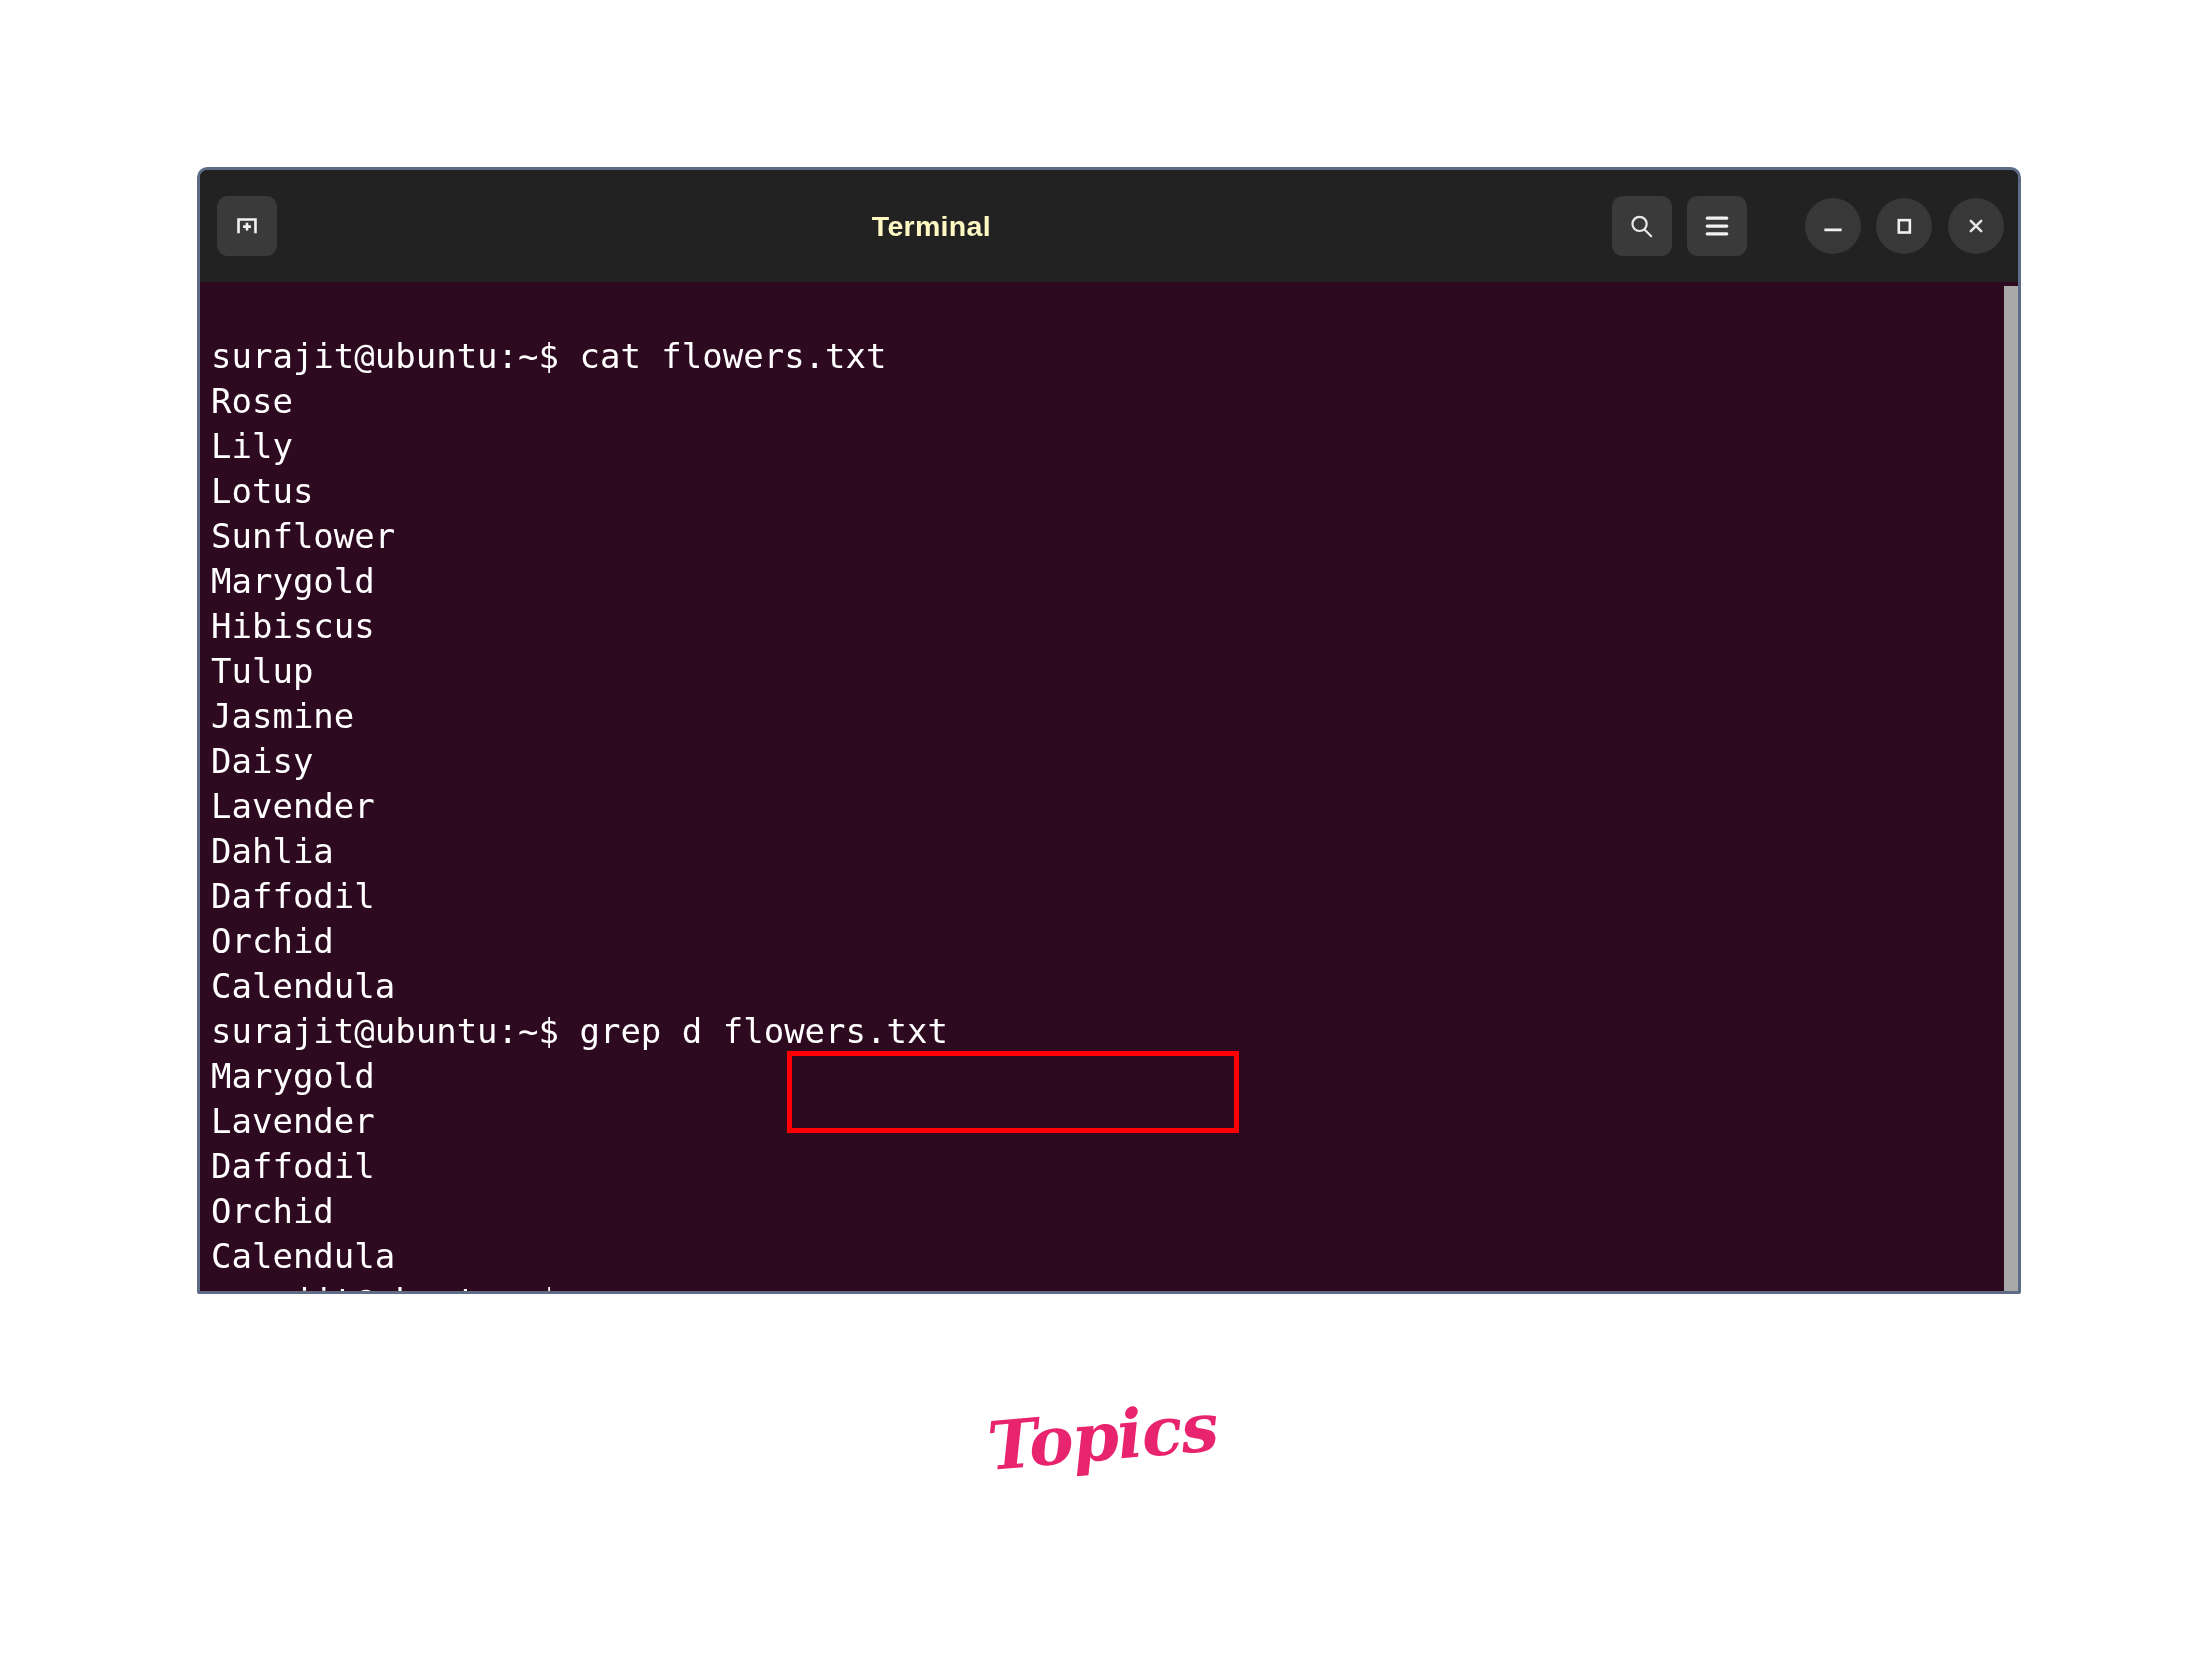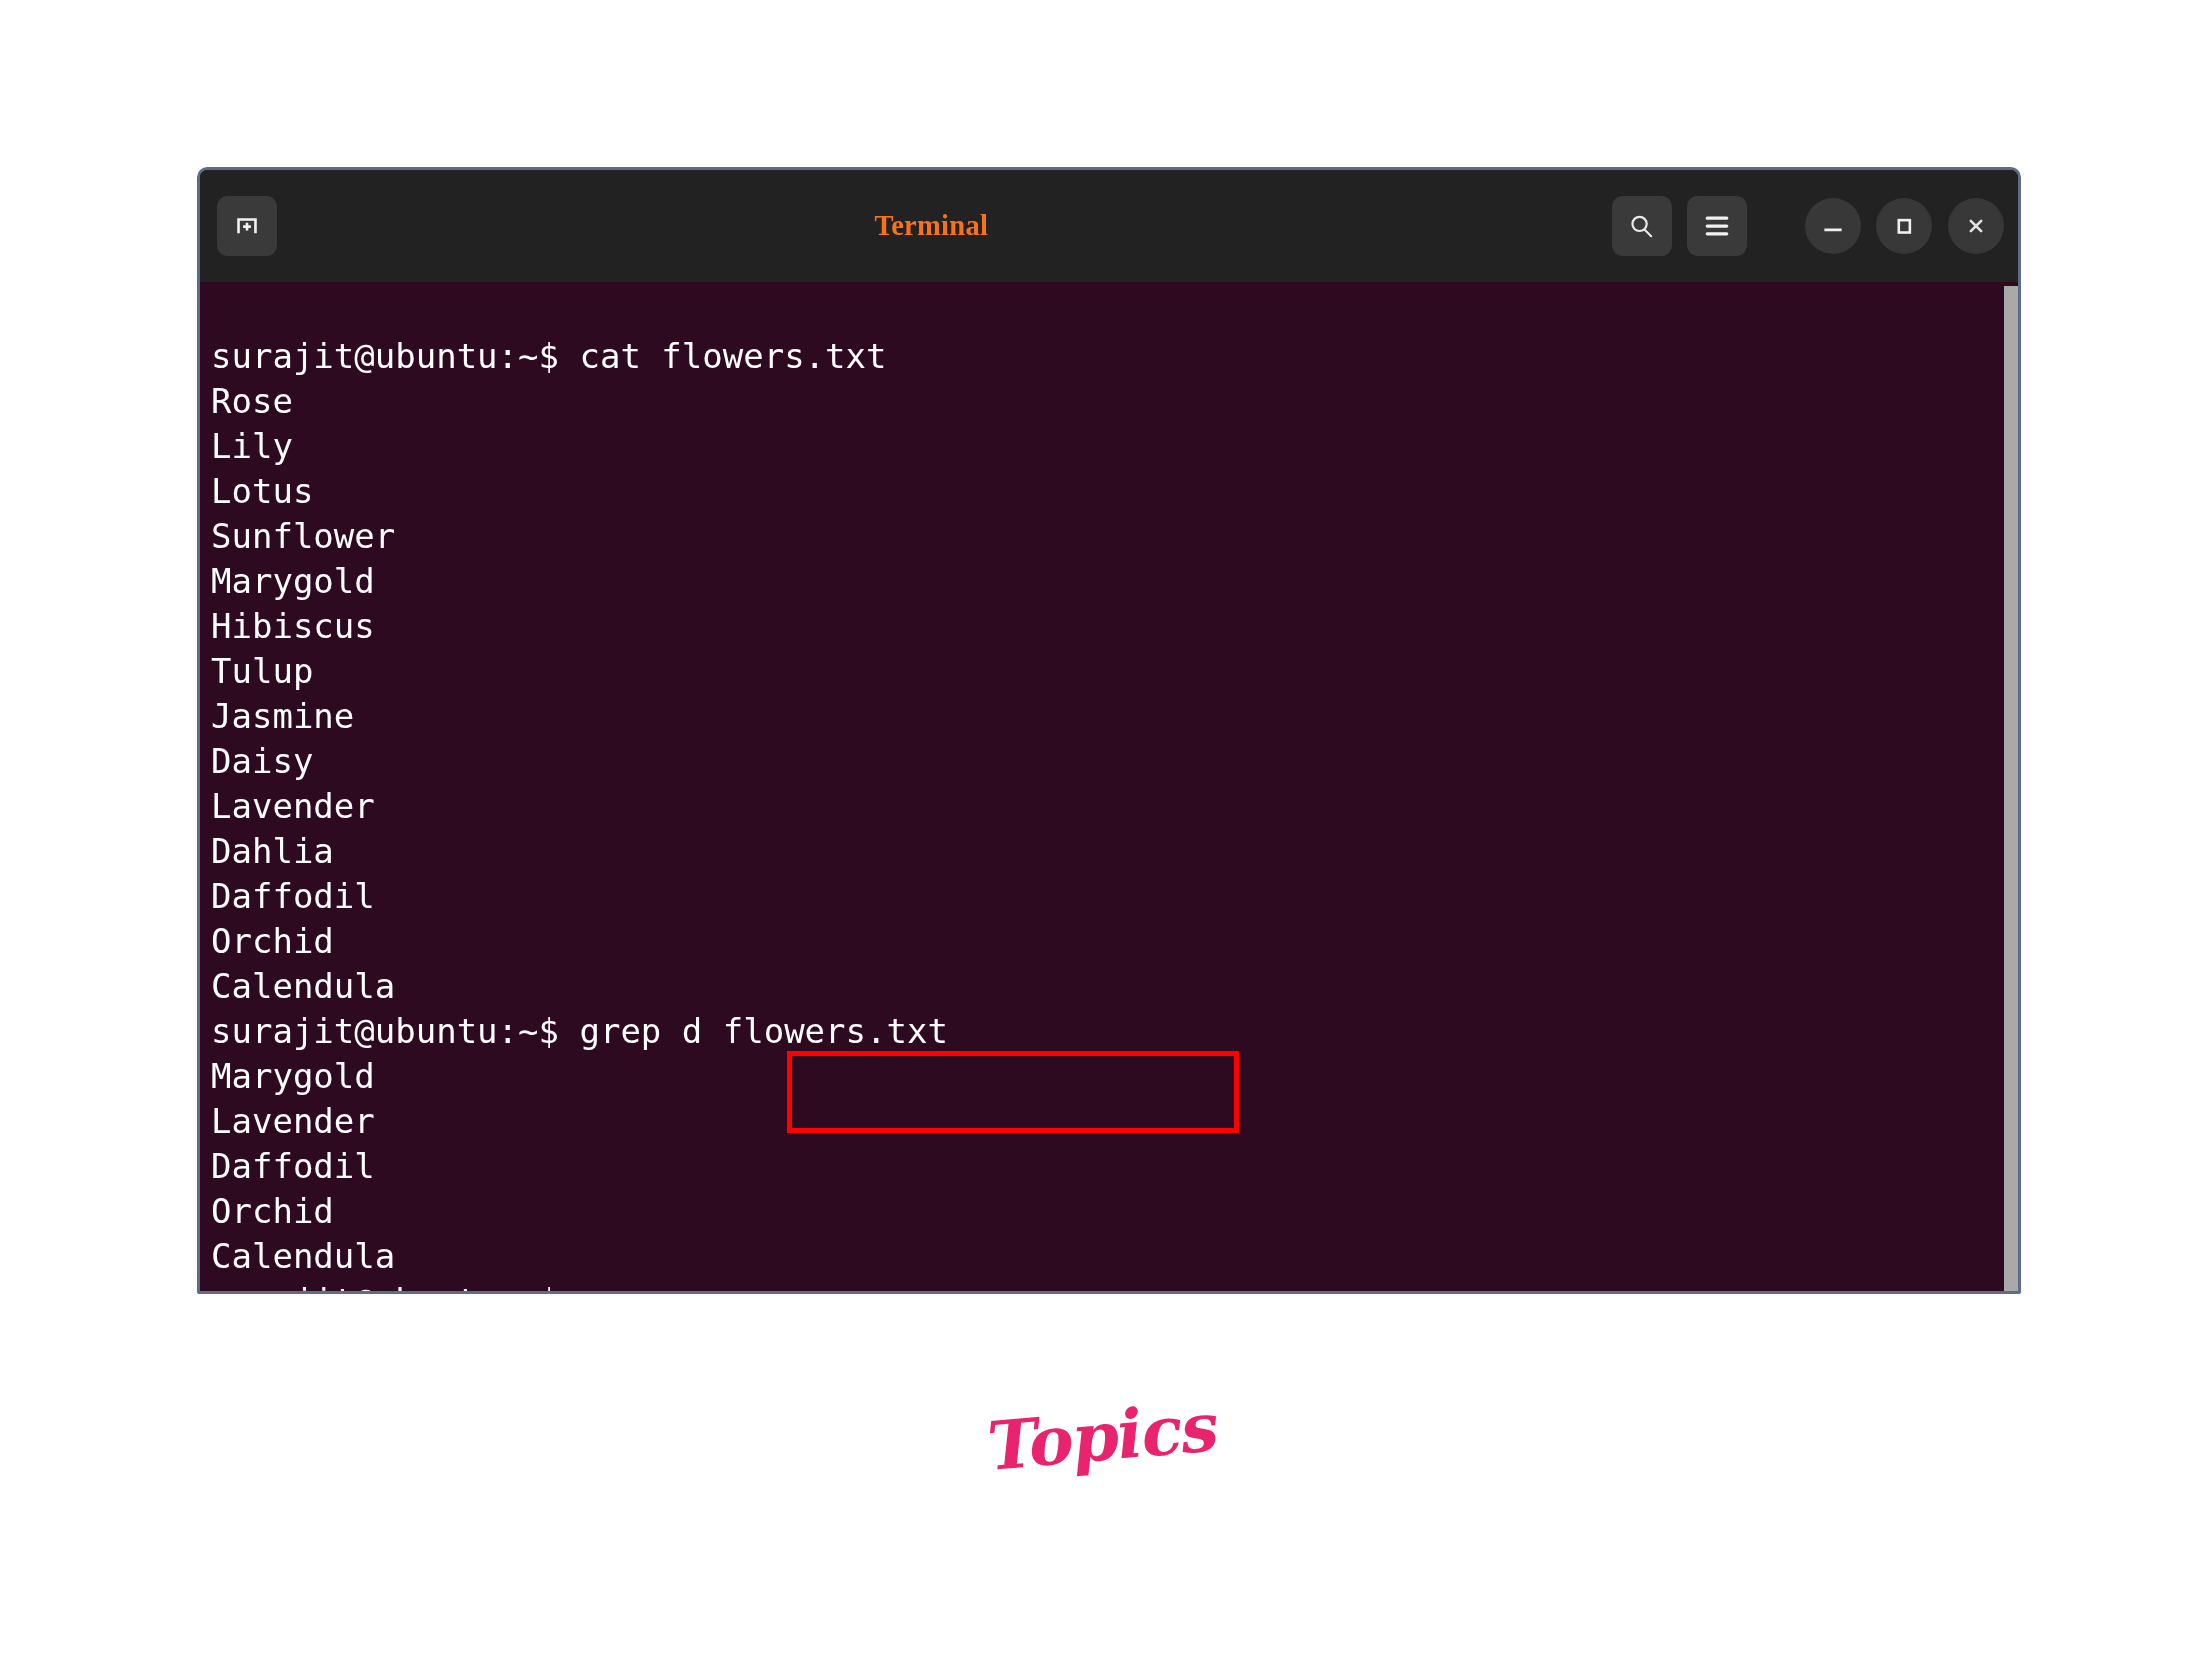--- a/index.html
+++ b/index.html
@@ -55,25 +55,25 @@
     border-radius: 50%;
     background: #383838;
     display: flex;
     align-items: center;
     justify-content: center;
     flex: 0 0 auto;
   }
   #title-text {
     flex: 1 1 auto;
     text-align: center;
-    color: #f97316;
+    color: #fef9c3;
     font-size: 28.5px;
     font-weight: bold;
     letter-spacing: 0.3px;
-    font-family: Liberation Serif, serif;
+    font-family: Liberation Sans, sans-serif;
     
     margin-left: -26px;
   }
   #right-controls {
     display: flex;
     align-items: center;
     gap: 15.6px;
     flex: 0 0 auto;
   }
   #right-controls .gap-lg { width: 26px; }

